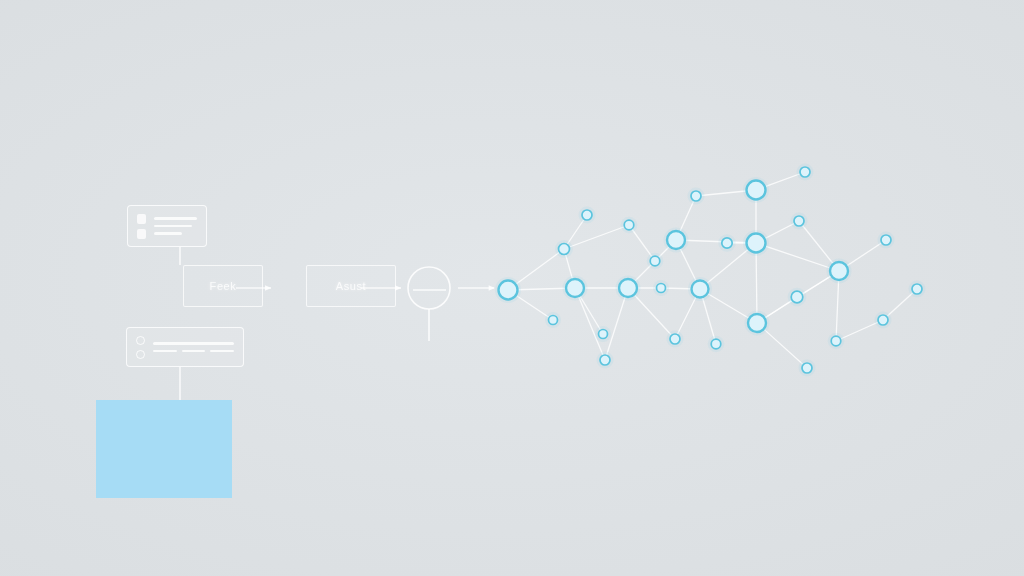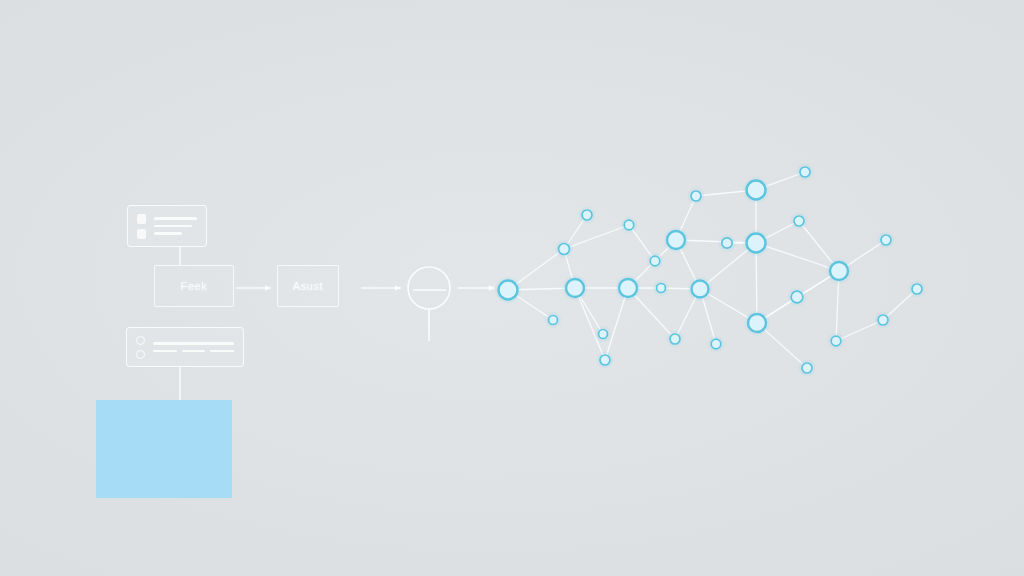--- a/index.html
+++ b/index.html
@@ -73,23 +73,24 @@
     border-radius: 2px;
     display: flex;
     align-items: center;
     justify-content: center;
     color: rgba(255,255,255,0.80);
     font-size: 11px;
     letter-spacing: 0.6px;
     text-shadow: 0 0 3px rgba(255,255,255,0.55);
     filter: blur(0.35px);
     user-select: none;
+    margin-left: 29px;
   }
   #pbox-1 { left: 154px; top: 265px; width: 80px; height: 42px; }
-  #pbox-2 { left: 277px; top: 265px; width: 62px; height: 42px; }
+  #pbox-2 { left: 277px; top: 265px; width: 90px; height: 42px; }
 
   
   #accent-rect {
     position: absolute;
     left: 96px; top: 400px;
     width: 136px; height: 98px;
     background: #a6dcf5;
   }
 </style>
 </head>

